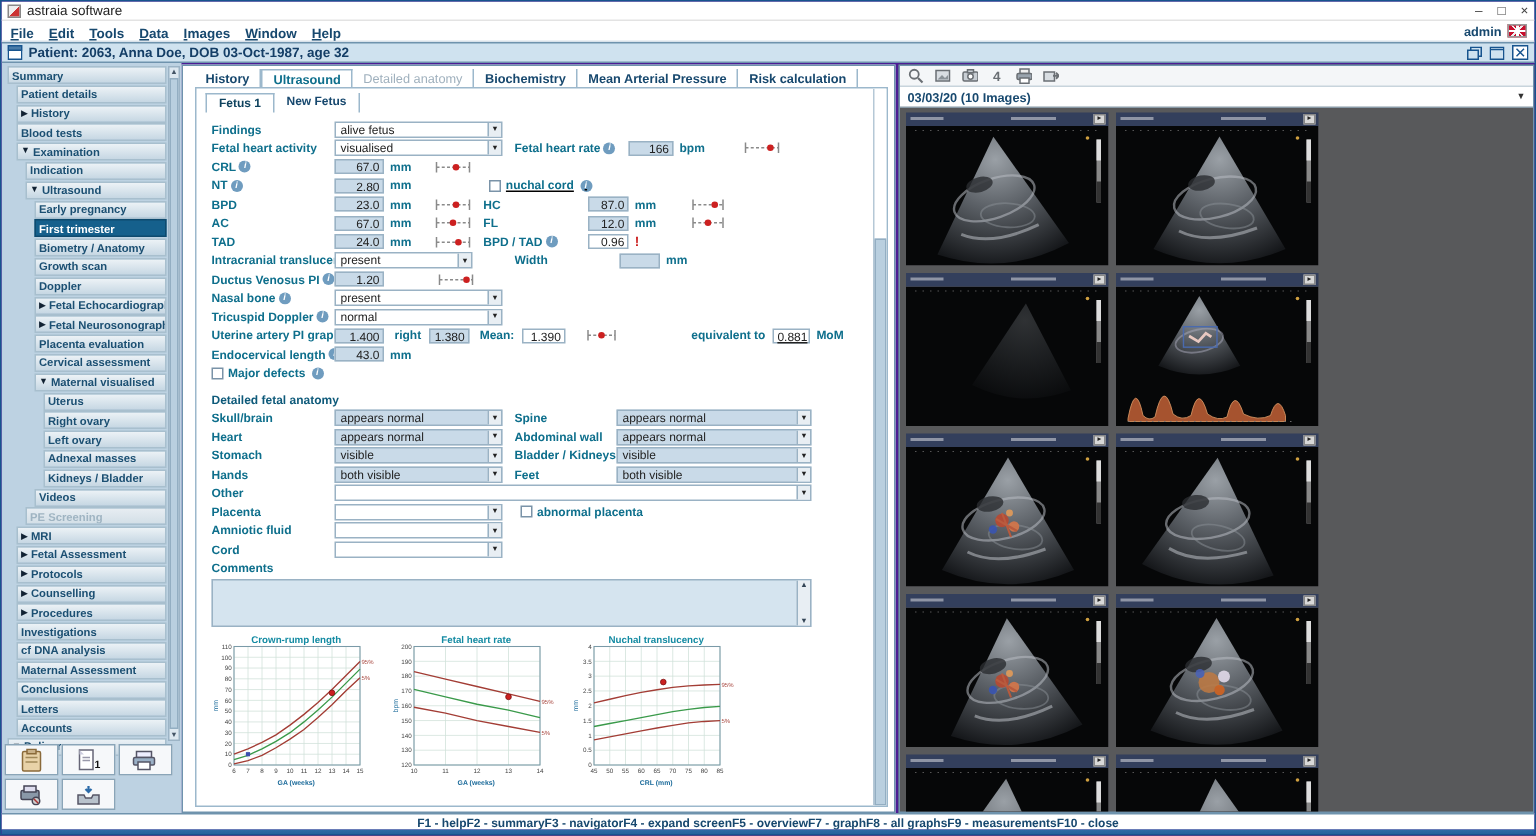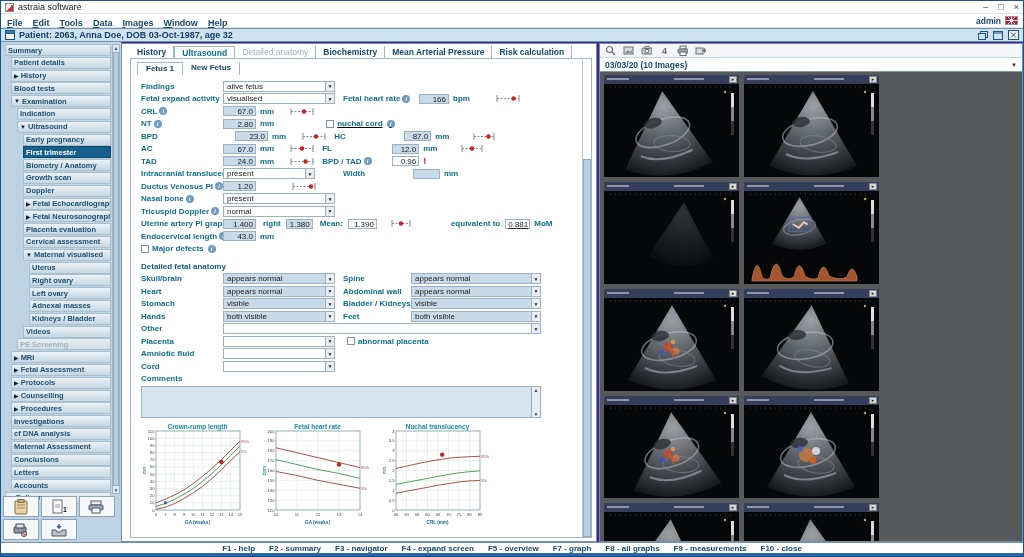--- a/index.html
+++ b/index.html
@@ -75,21 +75,21 @@
   .datebar .dtext{font-size:8.5px;font-weight:bold;color:#17486e}
   .datebar .dar{margin-left:auto;font-size:6px;color:#333}
   .imggrid{flex:1;padding:3px 4px;display:flex;flex-wrap:wrap;gap:5px;align-content:flex-start;overflow:hidden}
   .thumb{width:135px;height:102px;flex:none;cursor:default}
   .thumbhead{height:9px;background:#333f5c;position:relative}
   .thumbhead .hd1,.thumbhead .hd2{position:absolute;top:3px;height:2px;background:rgba(255,255,255,.45)}
   .thumbhead .hd1{left:3px;width:22px}
   .thumbhead .hd2{left:70px;width:30px}
   .thumbhead .hbtn{position:absolute;right:2px;top:1px;width:8px;height:7px;background:#d8d8d8;border:1px solid #888;color:#222;font-size:5px;line-height:5px;text-align:center}
   
-  .statusbar{height:11px;background:#fff;border-top:1px solid #6f93ad;display:flex;align-items:center;justify-content:center;gap:14px}
+  .statusbar{height:11px;background:#fff;border-top:1px solid #6f93ad;display:flex;align-items:center;justify-content:center;}
   .fkey{font-size:8px;font-weight:bold;color:#17486e;white-space:nowrap}
   .bottomstrip{height:7px;background:linear-gradient(#2f6ca6,#17548e)}
 </style>
 </head>
 <body>
 
 <div class="window">
 
   <div class="titlebar">
     <span class="appicon"></span>
@@ -322,21 +322,21 @@
               <span class="flabel" style="width: 82px;">
                 <span>Findings</span>
               </span>
               <span class="fdd" style="width: 112px;">
                 <span class="val">alive fetus</span>
                 <span class="ar">▼</span>
               </span>
             </div>
             <div class="frow">
               <span class="flabel" style="width: 82px;">
-                <span>Fetal expand activity</span>
+                <span>Fetal heart activity</span>
               </span>
               <span class="fdd" style="width: 112px;">
                 <span class="val">visualised</span>
                 <span class="ar">▼</span>
               </span>
               <span class="flabel" style="width: 76px; margin-left: 8px;">
                 <span>Fetal heart rate</span>
                 <span class="info">i</span>
               </span>
               <span class="fin filled" style="width: 30px;">166</span>
@@ -373,21 +373,21 @@
               </span>
               <span class="fin filled" style="width: 33px;">2.80</span>
               <span class="funit">mm</span>
               <span style="display: inline-flex; align-items: center; margin-left: 52px; text-decoration: underline;">
                 <span class="fcb"></span>
                 <span class="flabel">nuchal cord</span>
                 <span class="info" style="margin-left: 4px;">i</span>
               </span>
             </div>
             <div class="frow">
-              <span class="flabel" style="width: 94px;">
+              <span class="flabel" style="width: 82px;">
                 <span>BPD</span>
               </span>
               <span class="fin filled" style="width: 33px;">23.0</span>
               <span class="funit">mm</span>
               <span style="margin-left: 16px; display: inline-flex;">
                 <svg width="24" height="9">
                   <line x1="1" y1="4.5" x2="23" y2="4.5" stroke="#8a8a8a" stroke-dasharray="2,1.5"></line>
                   <line x1="1" y1="1" x2="1" y2="8" stroke="#8a8a8a"></line>
                   <line x1="23" y1="1" x2="23" y2="8" stroke="#8a8a8a"></line>
                   <circle cx="14" cy="4.5" r="2.2" fill="#cc2020"></circle>
@@ -515,21 +515,21 @@
               <span class="ftxt" style="margin-left: 7px;">Mean:</span>
               <span class="fin" style="width: 29px; margin-left: 5px;">1.390</span>
               <span style="margin-left: 14px; display: inline-flex;">
                 <svg width="20" height="9">
                   <line x1="1" y1="4.5" x2="19" y2="4.5" stroke="#8a8a8a" stroke-dasharray="2,1.5"></line>
                   <line x1="1" y1="1" x2="1" y2="8" stroke="#8a8a8a"></line>
                   <line x1="19" y1="1" x2="19" y2="8" stroke="#8a8a8a"></line>
                   <circle cx="10" cy="4.5" r="2.2" fill="#cc2020"></circle>
                 </svg>
               </span>
-              <span class="ftxt" style="margin-left: 8px; padding-left: 32px;">equivalent to</span>
+              <span class="ftxt" style="margin-left: 18px; padding-left: 32px;">equivalent to</span>
               <span class="fin" style="width: 25px; margin-left: 5px; text-decoration: underline;">0.881</span>
               <span class="funit">MoM</span>
             </div>
             <div class="frow">
               <span class="flabel" style="width: 82px;">
                 <span>Endocervical length</span>
                 <span class="info">i</span>
               </span>
               <span class="fin filled" style="width: 33px;">43.0</span>
               <span class="funit">mm</span>

